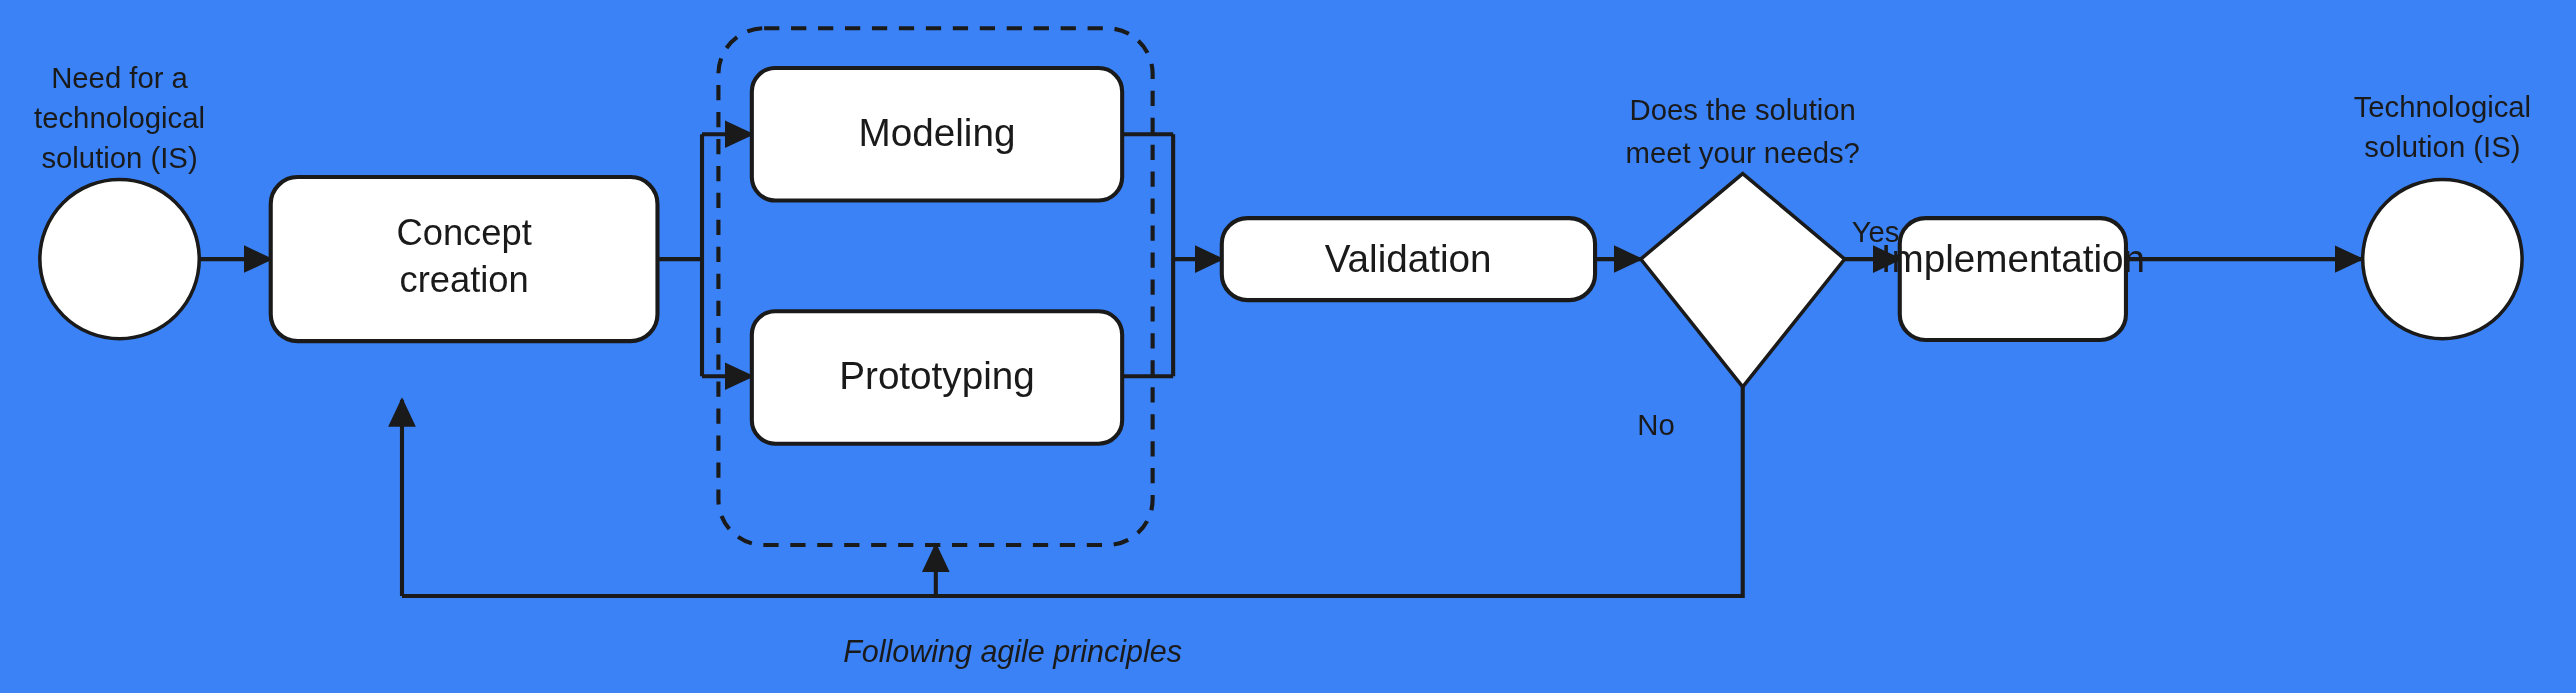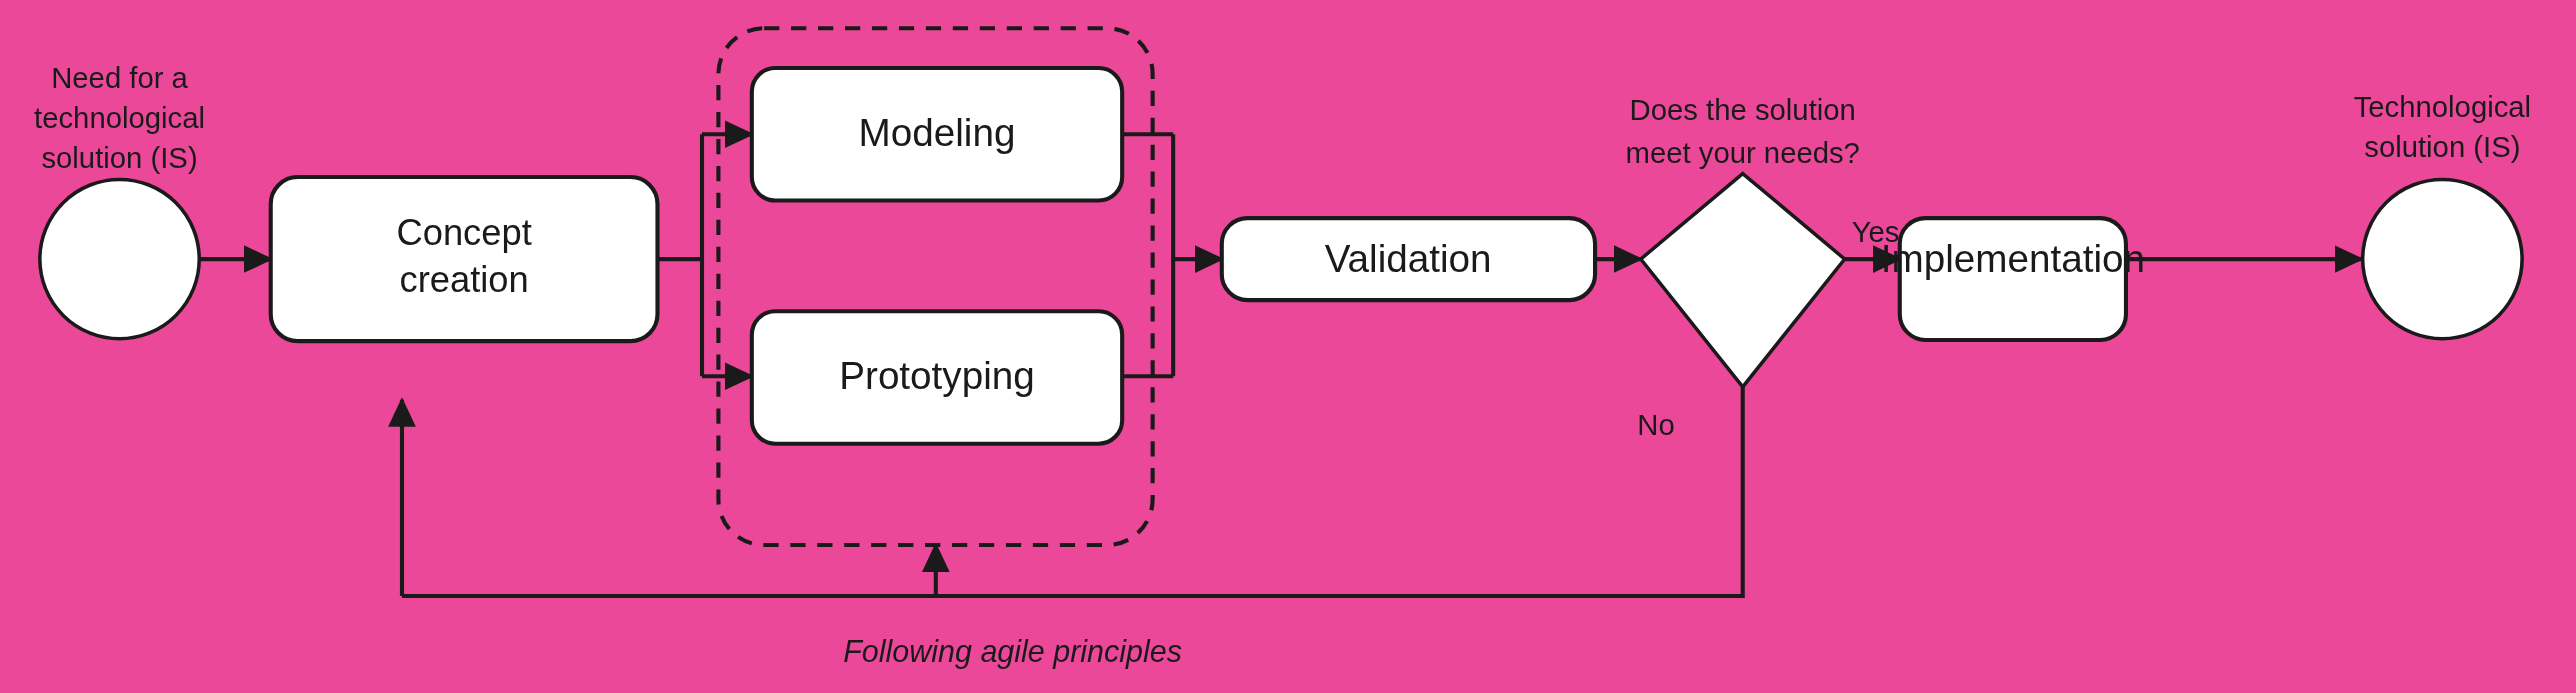--- a/index.html
+++ b/index.html
@@ -1,18 +1,18 @@
 <!DOCTYPE html>
 <html style="font-size:9.4px"><head>
 <meta charset="utf-8">
 <style>
   html,body{margin:0;padding:0;background:#ffffff;}
   body{width:2576px;height:694px;overflow:hidden;
        font-family:"Liberation Sans",sans-serif;color:#000;}
-  #stage{position:relative;width:2576px;height:694px;background:#ec4899;}
+  #stage{position:relative;width:2576px;height:694px;background:#3b82f6;}
   svg#flow{position:absolute;left:0;top:0;width:2576px;height:694px;}
   .node-label{font-family:"Liberation Sans",sans-serif;font-size:62px;fill:#1a1a1a;
               text-anchor:middle;dominant-baseline:middle;}
   .node-label-lg{font-size:66px;}
   .ext-label{font-family:"Liberation Sans",sans-serif;font-size:50px;fill:#1a1a1a;
              text-anchor:middle;}
   .edge-label{font-family:"Liberation Sans",sans-serif;font-size:50px;fill:#1a1a1a;}
   .caption{font-family:"Liberation Sans",sans-serif;font-size:52px;font-style:italic;
            fill:#1a1a1a;text-anchor:middle;}
   .shape{fill:#ffffff;stroke:#1a1a1a;stroke-width:7;}

